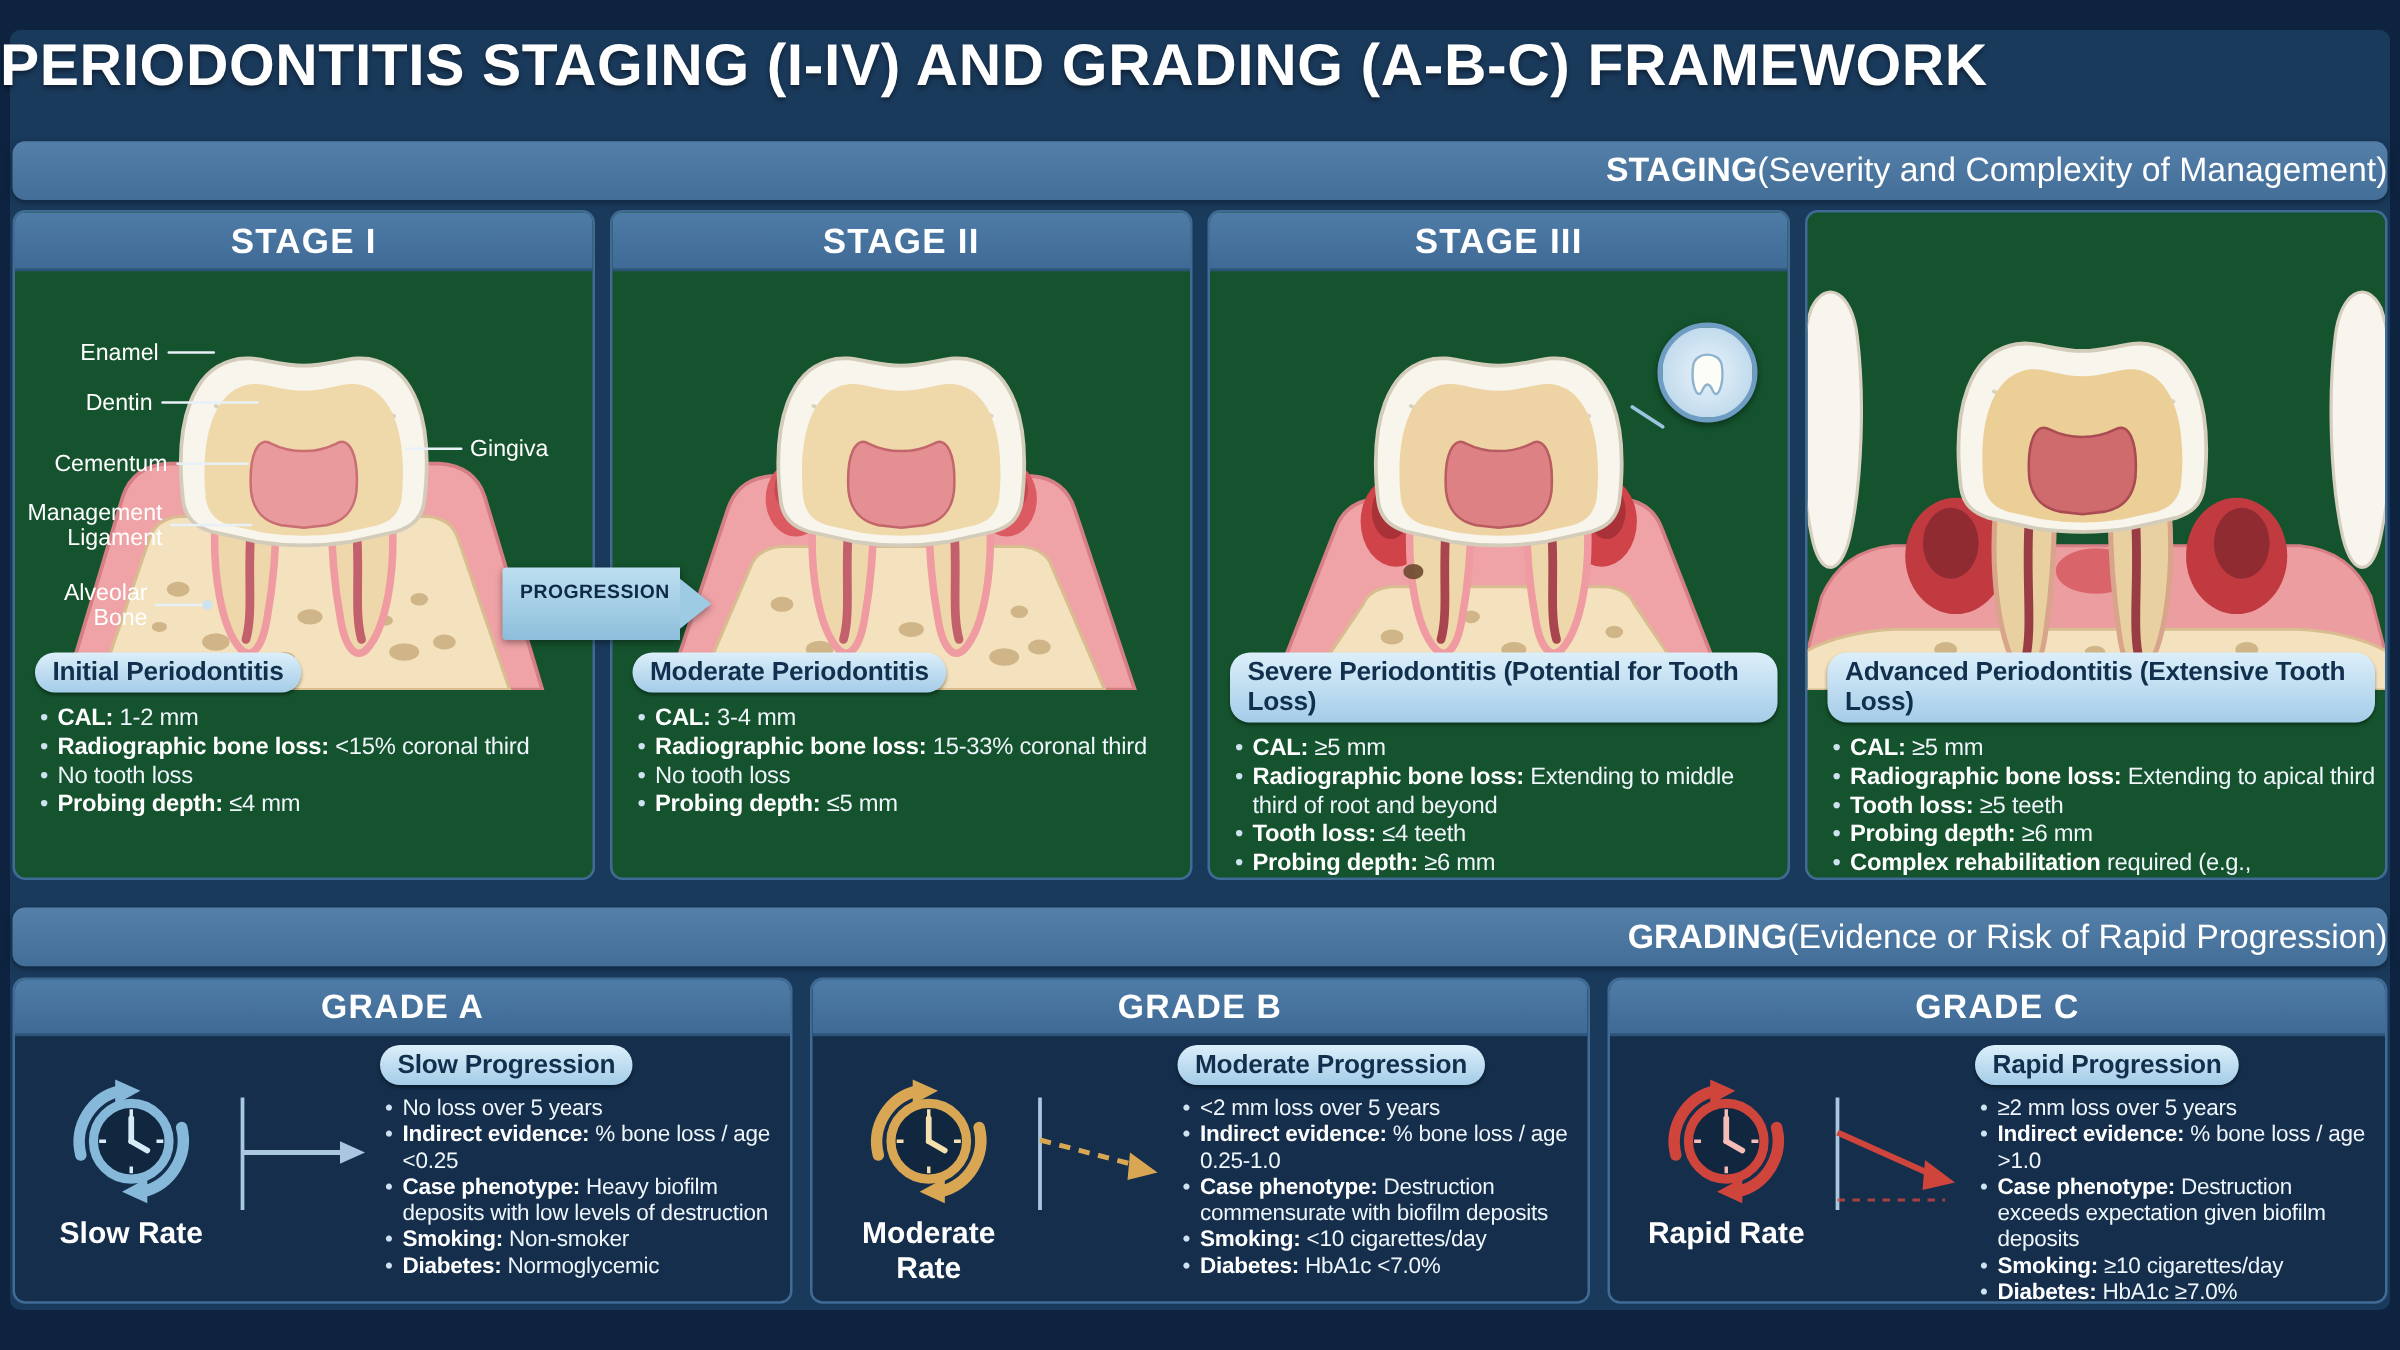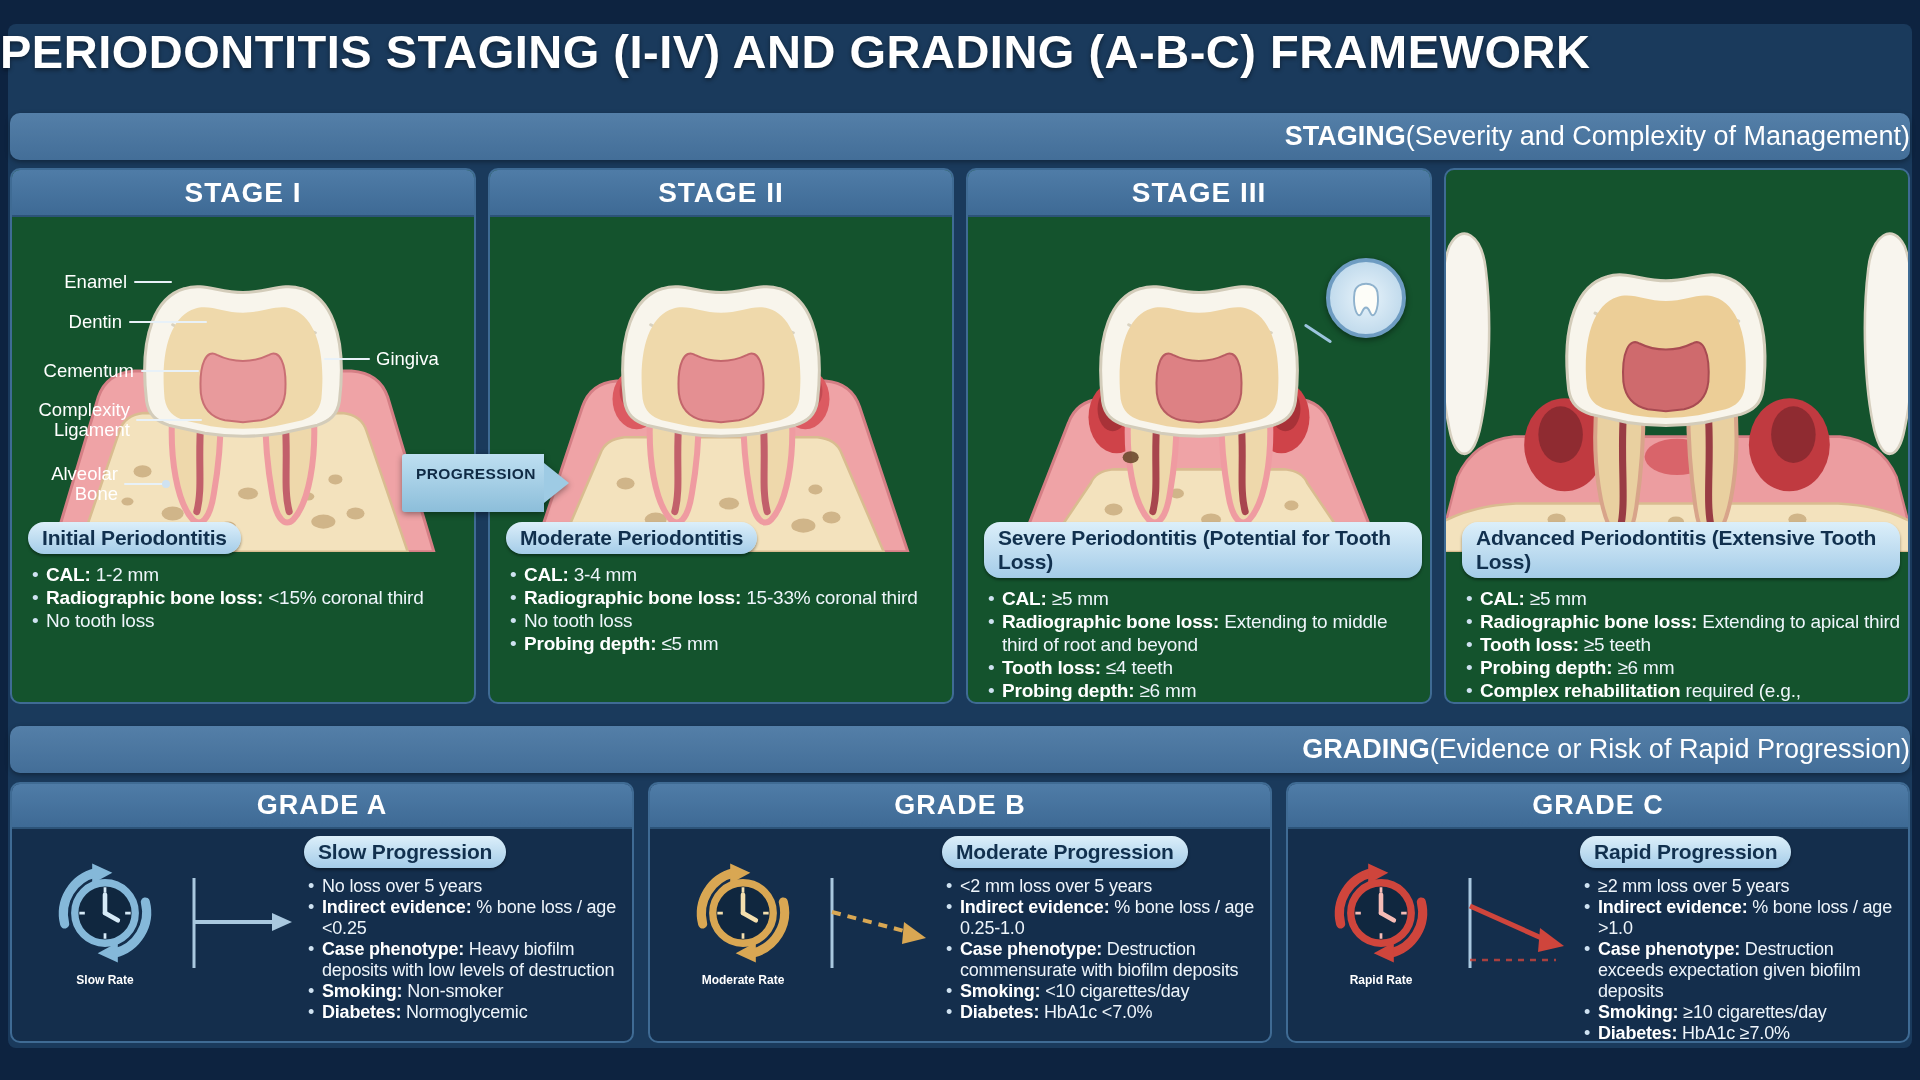--- a/index.html
+++ b/index.html
@@ -70,21 +70,21 @@
   }
   .prog-head{width:0;height:0;border-top:20px solid transparent;border-bottom:20px solid transparent;border-left:25px solid #9ecbe4}
 
   .grade-panel{
     position:absolute;top:782px;width:624px;height:261px;box-sizing:border-box;
     background:#142e4c;border:2px solid #3f6b94;border-radius:10px;overflow:hidden;
   }
   .grade-panel .panel-header{height:43px;font-size:27px}
   .clockwrap{position:absolute;left:26px;top:74px;width:134px;text-align:center}
   .clockwrap svg{width:110px;height:110px;display:block;margin:0 auto}
-  .rate-label{font-weight:bold;color:#fff;font-size:12px;margin-top:5px}
+  .rate-label{font-weight:bold;color:#fff;font-size:24px;margin-top:5px}
   .graphglyph{position:absolute;left:172px;top:88px;width:112px;height:104px}
   .graphglyph svg{width:100%;height:100%}
   .grade-text{position:absolute;left:292px;top:52px;width:320px}
   .grade-text ul.bullets{font-size:18px;line-height:21px;margin-top:8px}
 </style>
 </head>
 <body>
 
 <div class="canvas"></div>
 
@@ -128,38 +128,39 @@
       <path d="M142,178 C137,126 150,95 172,88 C186,83 200,92 220,92 C240,92 254,83 268,88 C290,95 303,126 298,178 C296,190 289,196 279,199 L252,205 Q220,210 188,205 L161,199 C151,196 144,190 142,178 Z" fill="#efd9ab"></path>
       <path d="M178,172 C176,142 184,128 194,134 C202,138 212,140 220,140 C228,140 238,138 246,134 C256,128 264,142 262,172 C260,188 252,196 238,199 L220,201 L202,199 C188,196 180,188 178,172 Z" fill="#e89a9c" stroke="#c96f74" stroke-width="2"></path>
     </svg>
     <div class="anat ra" style="left:0;top:52px;width:105px">Enamel</div>
     <div class="conn" style="left:112px;top:61px;width:38px"></div>
     <div class="anat ra" style="left:0;top:92px;width:100px">Dentin</div>
     <div class="conn" style="left:107px;top:101px;width:78px"></div>
     <div class="anat ra" style="left:0;top:141px;width:112px">Cementum</div>
     <div class="conn" style="left:119px;top:150px;width:58px"></div>
     <div class="anat ra" style="left:0;top:180px;width:108px">
-      <span>Complexity</span><br>
+      <span>Management</span><br>
       <span>Ligament</span>
     </div>
     <div class="conn" style="left:114px;top:199px;width:66px"></div>
     <div class="anat ra" style="left:0;top:244px;width:96px">
       <span>Alveolar</span><br>
       <span>Bone</span>
     </div>
     <div class="conn dot" style="left:102px;top:263px;width:42px"></div>
     <div class="anat" style="left:354px;top:129px;width:88px">Gingiva</div>
     <div class="conn" style="left:302px;top:138px;width:46px"></div>
   </div>
   <div class="panel-text">
     <span class="badge">Initial Periodontitis</span>
     <ul class="bullets">
       <li><span class="b-label">CAL:</span><span> 1-2 mm</span></li>
       <li><span class="b-label">Radiographic bone loss:</span><span> &lt;15% coronal third</span></li>
       <li><span class="b-label"></span><span>No tooth loss</span></li>
+      <li><span class="b-label">Probing depth:</span><span> ≤4 mm</span></li>
     </ul>
   </div>
 </section>
 
 <section class="stage-panel" style="left:488px">
   <div class="panel-header">STAGE II</div>
   <div class="figure">
     <svg viewBox="0 0 440 330">
       <path d="M34,330 L82,186 Q90,162 116,160 L324,160 Q350,162 358,186 L406,330 Z" fill="#efa3a6" stroke="#d57f85" stroke-width="3"></path>
       <ellipse cx="136" cy="178" rx="24" ry="30" fill="#dc5a61"></ellipse>

